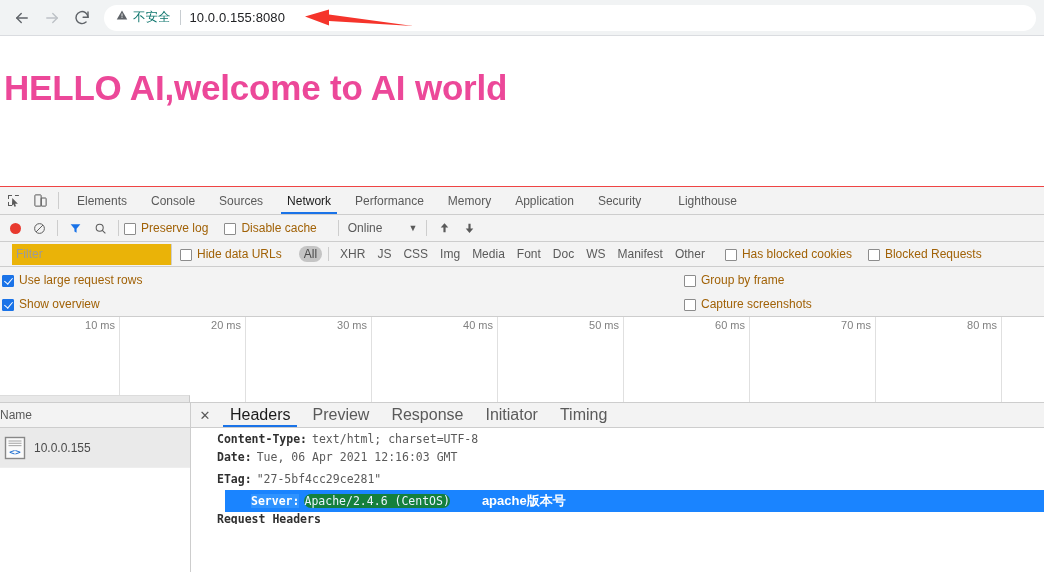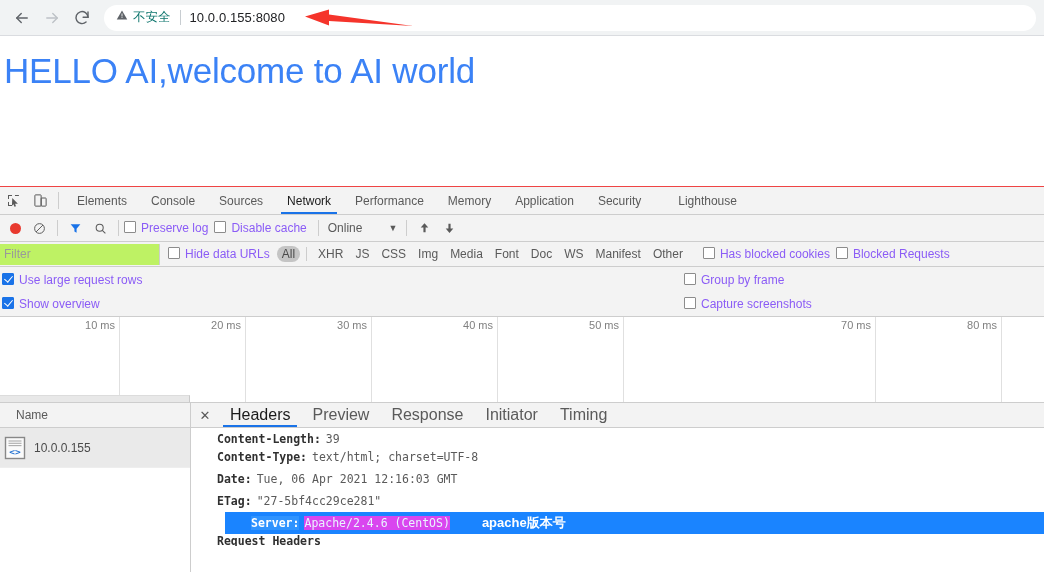--- a/index.html
+++ b/index.html
@@ -64,25 +64,26 @@
 
   
   .page {
     height: 150px;
     background: #fff;
     padding: 14px 0 0 4px;
     overflow: hidden;
   }
   .page h1 {
     font-size: 35px;
-    font-weight: normal;
-    color: #3b82f6;
+    font-weight: bold;
+    color: #ec4899;
     letter-spacing: -.2px;
     line-height: 42px;
     white-space: nowrap;
+    margin-top: 17px;
   }
 
   
   .devtools {
     border-top: 1px solid #ef4444;
     background: #f3f3f3;
     font-size: 12px;
     color: #5a5a5a;
     height: 386px;
     display: flex;
@@ -129,23 +130,23 @@
     flex: 0 0 auto;
   }
   .tb-item {
     display: flex; align-items: center; justify-content: center;
     height: 20px;
     padding: 0 6px;
   }
   .rec-dot { width: 11px; height: 11px; border-radius: 50%; background: #e8392e; display:block; }
   .tb-sep { width: 1px; height: 16px; background: #cdcdcd; margin: 0 5px; }
   .cb-label {
-    display: flex; align-items: flex-start;
-    font-size: 12px; color: #8b5cf6;
-    margin-right: 6px;
+    display: flex; align-items: flex-end;
+    font-size: 12px; color: #a16207;
+    margin-right: 16px;
     white-space: nowrap;
   }
   .cb {
     width: 12px; height: 12px;
     border: 1px solid #8c8c8c;
     background: #fff;
     border-radius: 1px;
     margin-right: 5px;
     flex: 0 0 auto;
     position: relative;
@@ -170,24 +171,24 @@
   .dt-filterbar {
     height: 25px;
     display: flex;
     align-items: center;
     border-bottom: 1px solid #cdcdcd;
     flex: 0 0 auto;
   }
   .filter-input {
     width: 160px;
     height: 21px;
-    margin-left: 0px;
+    margin-left: 12px;
     border: none;
     border-right: 1px solid #cdcdcd;
-    background: #bef264;
+    background: #eab308;
     font-size: 12px;
     color: #5a5a5a;
     padding: 0 4px;
     font-family: "Liberation Sans", sans-serif;
   }
   .filter-input::placeholder { color: #9a9a9a; }
   .type-list { display: flex; align-items: center; }
   .type-chip {
     font-size: 12px;
     color: #5a5a5a;
@@ -245,21 +246,21 @@
   .req-list {
     width: 191px;
     flex: 0 0 auto;
     background: #fff;
     border-right: 1px solid #cdcdcd;
     display: flex; flex-direction: column;
   }
   .req-head {
     height: 25px;
     display: flex; align-items: center;
-    padding-left: 16px;
+    padding-left: 0px;
     font-size: 12px; color: #5a5a5a;
     background: #f3f3f3;
     border-bottom: 1px solid #cdcdcd;
   }
   .req-row {
     height: 40px;
     display: flex; align-items: center;
     background: #eaeaea;
     padding-left: 4px;
     border-bottom: 1px solid #eee;
@@ -318,21 +319,21 @@
     align-items: center;
     padding-left: 26px;
     white-space: nowrap;
   }
   .hdr-row.clipped { height: 12px; align-items: flex-start; overflow: hidden; }
   .hdr-row:first-child { height: 18px; align-items: flex-end; }
   .hdr-name { color: #303030; font-weight: bold; }
   .hdr-val { color: #5a5a5a; margin-left: 5px; }
   .hdr-row.selected { background: #1a84ff; margin-left: 34px; }
   .hdr-row.selected .hdr-name { color: #fff; background: #2f93ff; }
-  .hdr-row.selected .hdr-val { color: #e9f3ff; background: #d946ef; }
+  .hdr-row.selected .hdr-val { color: #e9f3ff; background: #15803d; border-radius: 7px; }
   .annot {
     font-family: "Liberation Sans", sans-serif;
     font-size: 13px;
     color: #ffffff;
     margin-left: 32px;
     font-weight: bold;
   }
 </style>
 </head>
 <body>
@@ -550,20 +551,23 @@
         <span>20 ms</span>
       </div>
     <div class="ov-tick" style="left:246px; width:126px;">
         <span>30 ms</span>
       </div>
     <div class="ov-tick" style="left:372px; width:126px;">
         <span>40 ms</span>
       </div>
     <div class="ov-tick" style="left:498px; width:126px;">
         <span>50 ms</span>
+      </div>
+    <div class="ov-tick" style="left:624px; width:126px;">
+        <span>60 ms</span>
       </div>
     <div class="ov-tick" style="left:750px; width:126px;">
         <span>70 ms</span>
       </div>
     <div class="ov-tick" style="left:876px; width:126px;">
         <span>80 ms</span>
       </div>
     <div class="ov-scroll"></div>
   </div>
 
@@ -604,24 +608,20 @@
         <div class="d-tab">
             <span>Initiator</span>
           </div>
         <div class="d-tab">
             <span>Timing</span>
           </div>
       </div>
 
       <div class="headers-pane">
         <div class="hdr-row">
-          <span class="hdr-name">Content-Length:</span>
-          <span class="hdr-val">39</span>
-        </div>
-        <div class="hdr-row">
           <span class="hdr-name">Content-Type:</span>
           <span class="hdr-val">text/html; charset=UTF-8</span>
         </div>
         <div class="hdr-row">
           <span class="hdr-name">Date:</span>
           <span class="hdr-val">Tue, 06 Apr 2021 12:16:03 GMT</span>
         </div>
         <div class="hdr-row">
           <span class="hdr-name">ETag:</span>
           <span class="hdr-val">"27-5bf4cc29ce281"</span>

